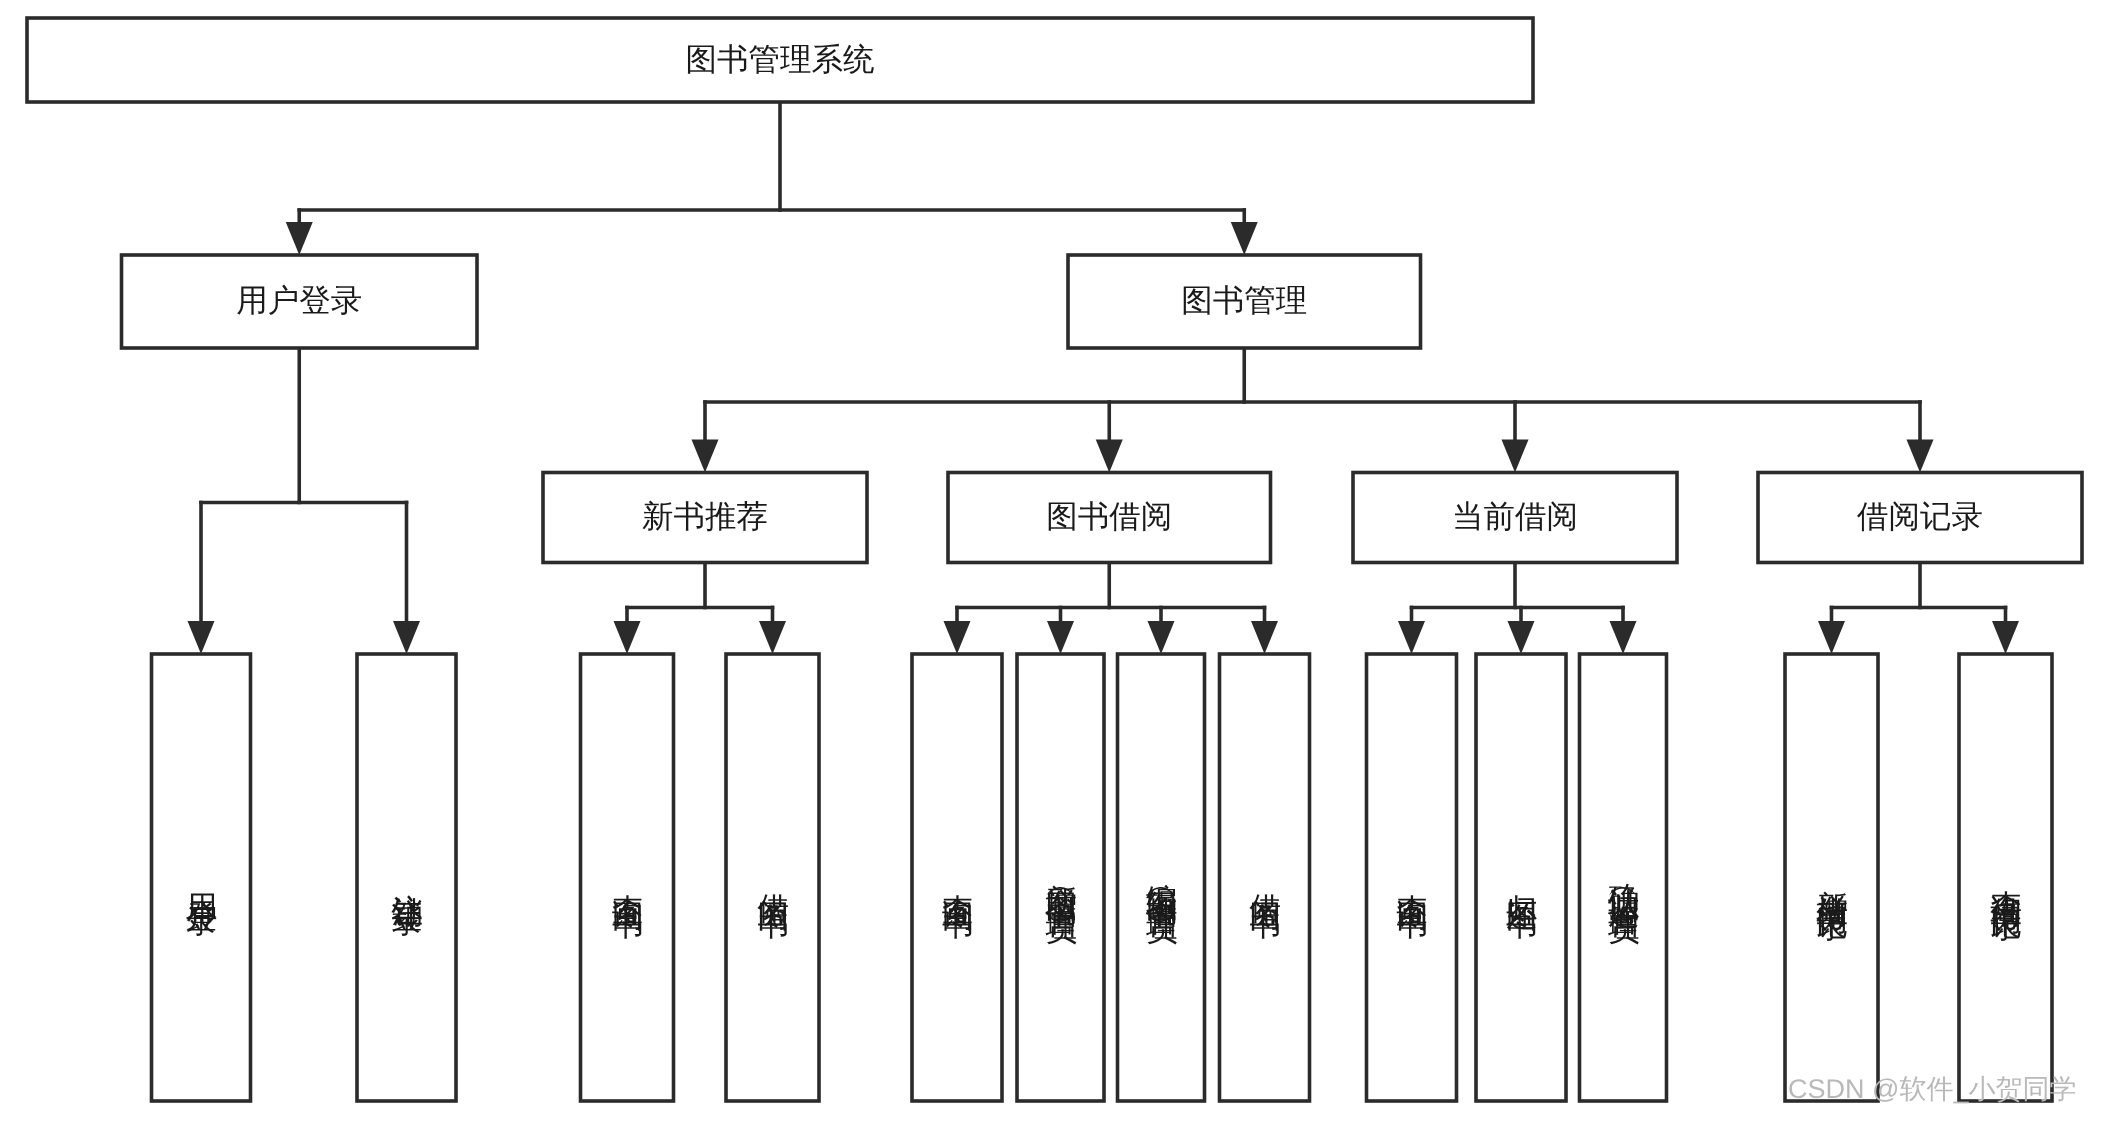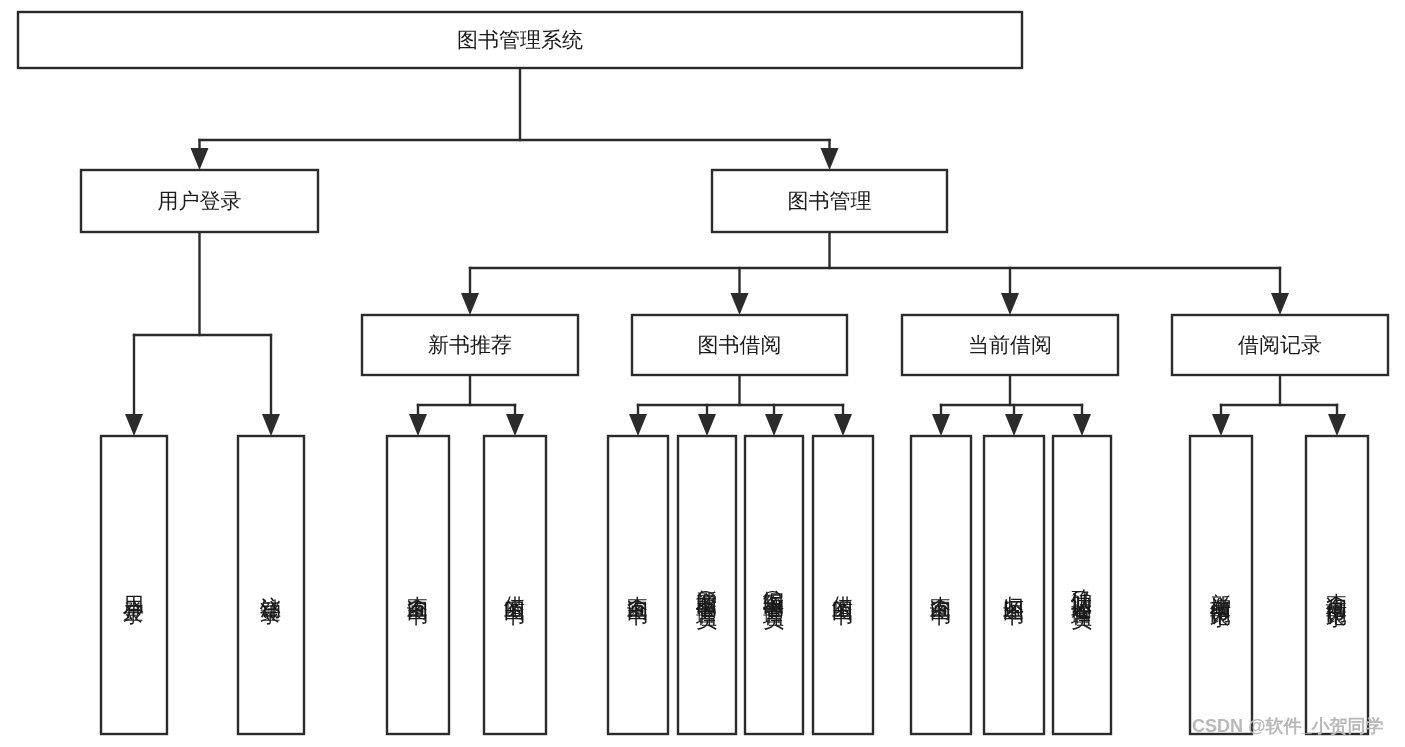--- a/index.html
+++ b/index.html
@@ -216,15 +216,15 @@
         <span class="node-label-v">确认归还（管理员）</span>
       </div>
       <div class="vlabel-wrap" style="left: 1190px; top: 436px; width: 62px; height: 298px;">
         <span class="node-label-v">新增借阅记录</span>
       </div>
       <div class="vlabel-wrap" style="left: 1306px; top: 436px; width: 62px; height: 298px;">
         <span class="node-label-v">查询借阅记录</span>
       </div>
     </div>
 
-  <div class="watermark" style="left: 1192px; top: 714px; font-weight: bold;">CSDN @软件_小贺同学</div>
+  <div class="watermark" style="left: 1192px; top: 714px;">CSDN @软件_小贺同学</div>
 
 </div>
 
 </body></html>

